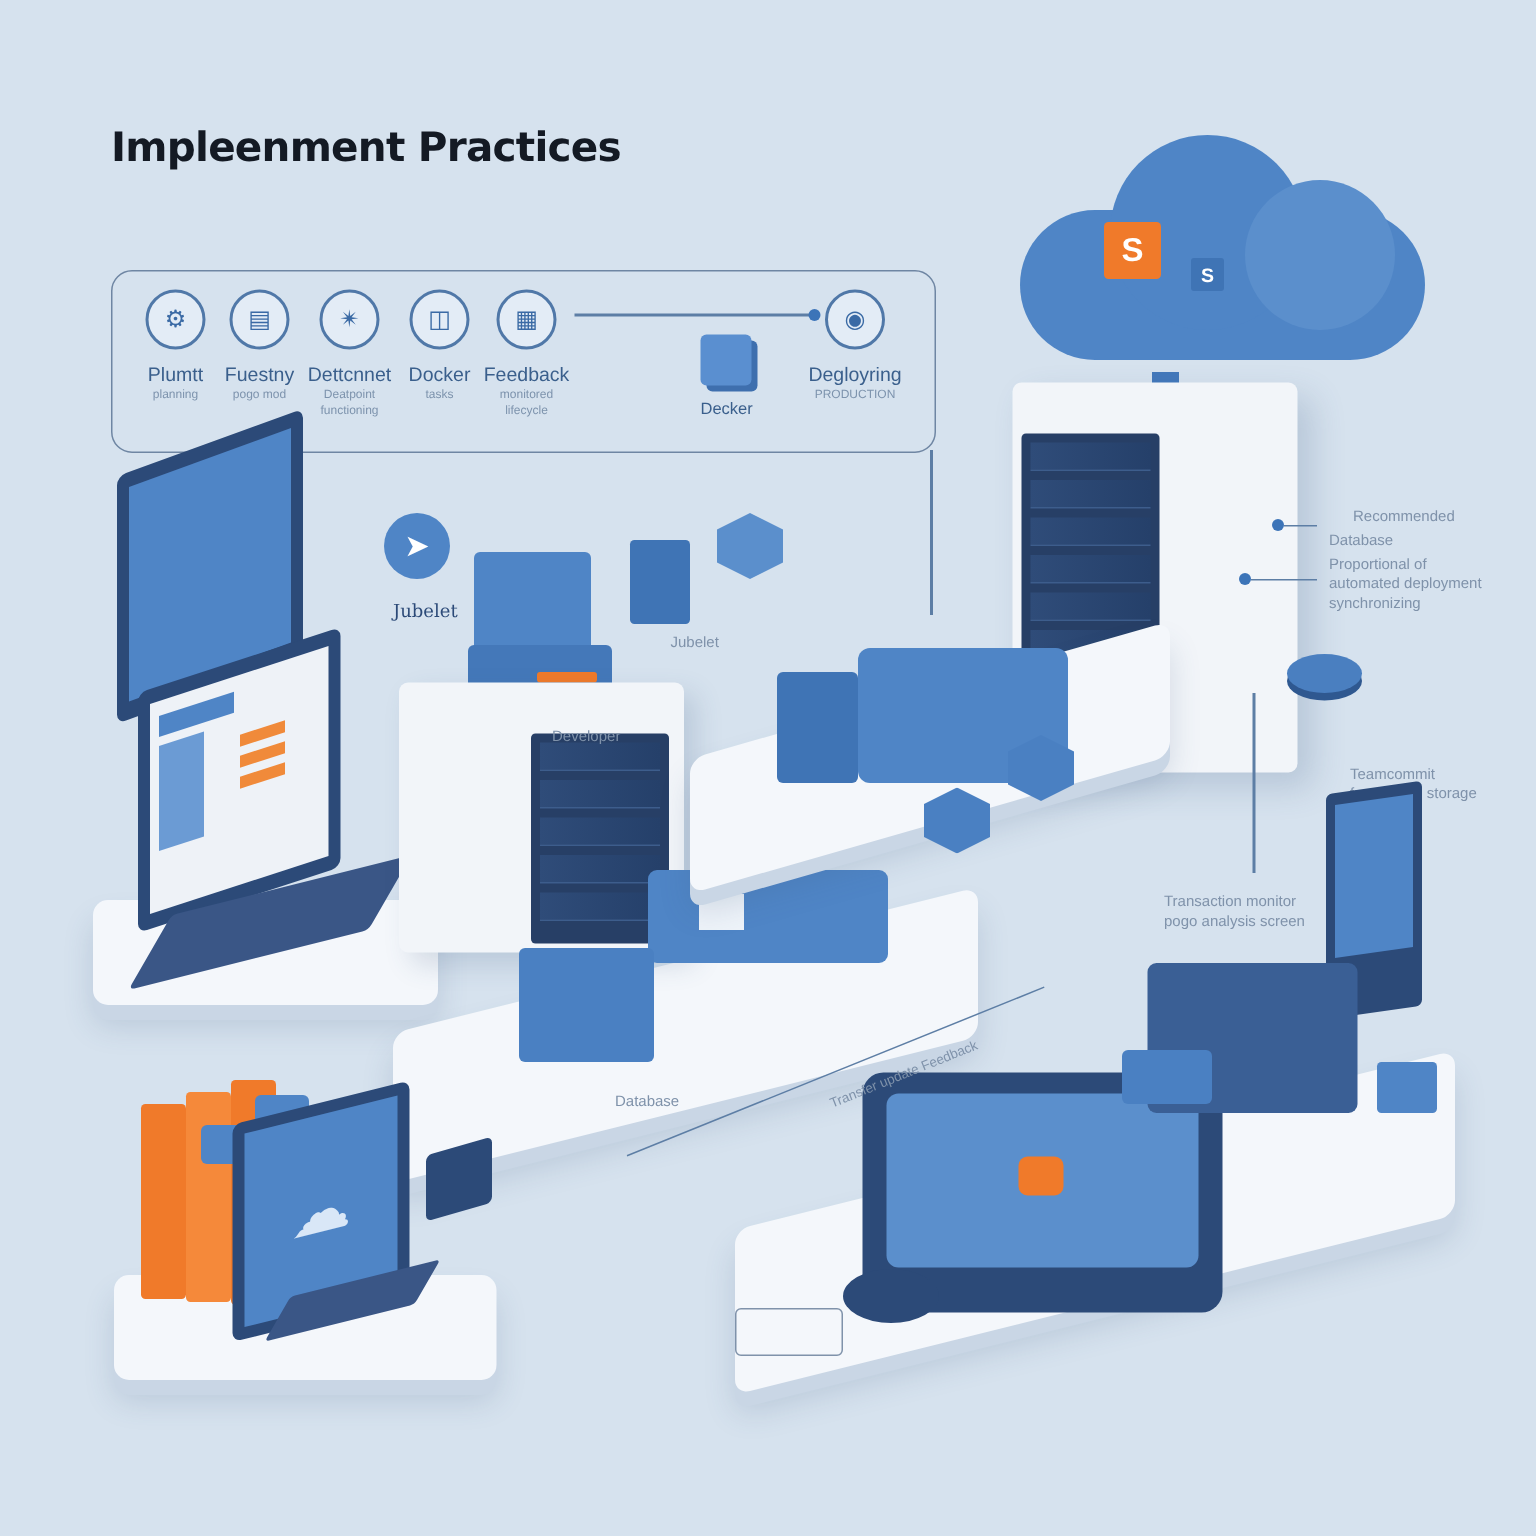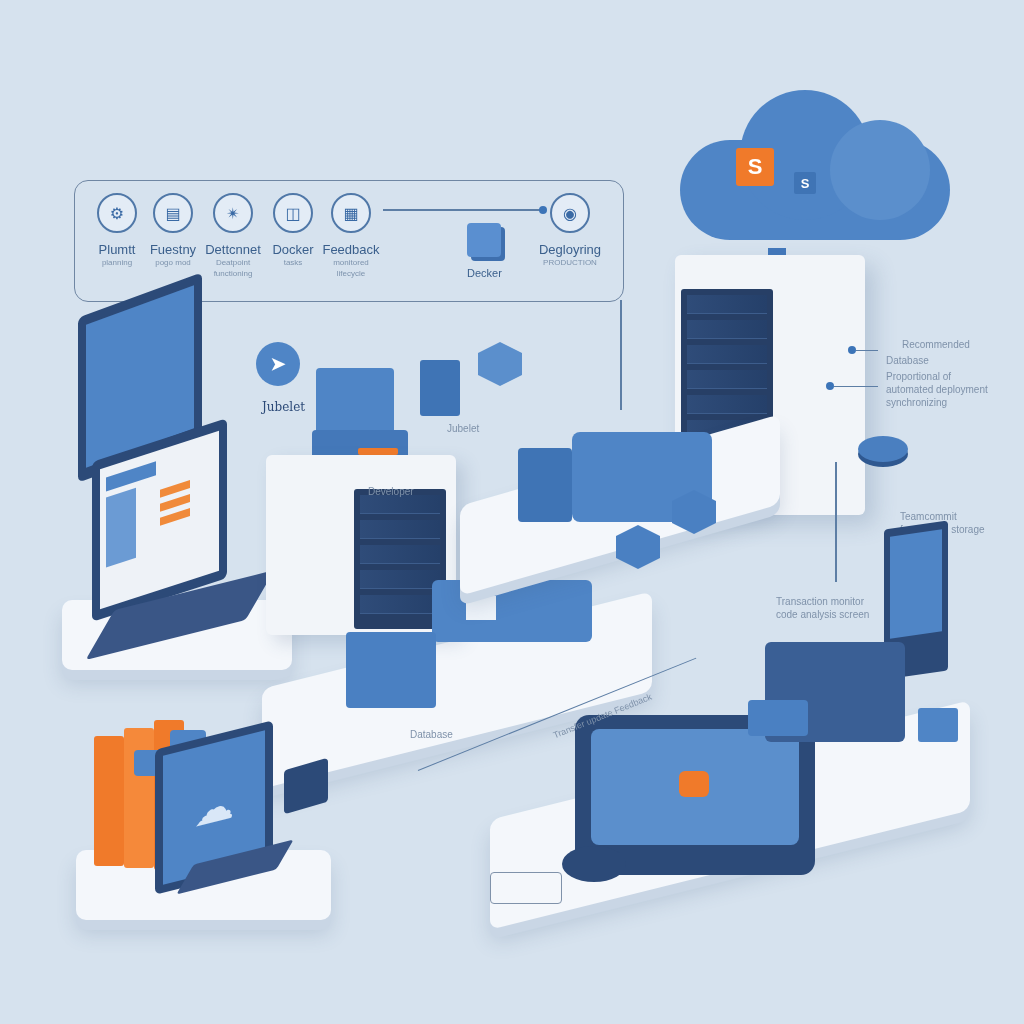--- a/index.html
+++ b/index.html
@@ -17,20 +17,21 @@
   .rack .slot{height:18px;margin:6px 6px;border-bottom:1px solid #3d5d8c;background:linear-gradient(90deg,#2f4c79,#25406a);}
   .label{font-size:10px;color:#7f92aa;line-height:13px;}
   .badge{display:flex;align-items:center;justify-content:center;color:#fff;font-weight:bold;}
   .line{position:absolute;background:#5d7ea5;}
   .dot{position:absolute;width:8px;height:8px;border-radius:50%;background:#3c74b8;}
 </style>
 </head>
 <body>
 
 <div class="abs title">
+  <div>Impleenment Practices</div>
 </div>
 
 <div class="abs flowbox">
   <div class="step" style="left:2px">
     <div class="ic">⚙</div>
     <div class="lbl">Plumtt</div>
     <div class="sub">planning</div>
   </div>
   <div class="step" style="left:58px">
     <div class="ic">▤</div>
@@ -148,21 +149,21 @@
 <div class="abs iso-plat" style="left:460px;top:460px;width:320px;height:90px;transform:skewY(-16deg);"></div>
 <div class="abs" style="left:518px;top:448px;width:54px;height:74px;background:#3f74b5;border-radius:4px;"></div>
 <div class="abs" style="left:572px;top:432px;width:140px;height:90px;background:#4f85c6;border-radius:8px;"></div>
 <div class="abs" style="left:672px;top:490px;width:44px;height:44px;background:#4a80c2;clip-path:polygon(50% 0,100% 25%,100% 75%,50% 100%,0 75%,0 25%);"></div>
 <div class="abs" style="left:616px;top:525px;width:44px;height:44px;background:#4a80c2;clip-path:polygon(50% 0,100% 25%,100% 75%,50% 100%,0 75%,0 25%);"></div>
 
 <div class="abs" style="left:884px;top:525px;width:64px;height:150px;background:#2c4a78;border-radius:4px;transform:skewY(-8deg);">
   <div class="abs" style="left:6px;top:8px;right:6px;bottom:40px;background:#4f85c6;"></div>
 </div>
 <div class="abs label" style="left:776px;top:595px;white-space:pre-line;">Transaction monitor
-code analysis screen</div>
+pogo analysis screen</div>
 
 <div class="abs iso-plat" style="left:490px;top:760px;width:480px;height:110px;transform:skewY(-14deg);"></div>
 <div class="abs" style="left:575px;top:715px;width:240px;height:160px;background:#2c4a78;border-radius:14px;">
   <div class="abs" style="left:16px;top:14px;right:16px;bottom:30px;background:#5b8fcc;border-radius:8px;"></div>
   <div class="abs" style="left:104px;top:56px;width:30px;height:26px;background:#f07a2a;border-radius:6px;"></div>
 </div>
 <div class="abs" style="left:765px;top:642px;width:140px;height:100px;background:#3a5f95;border-radius:6px;"></div>
 <div class="abs" style="left:748px;top:700px;width:60px;height:36px;background:#4a80c2;border-radius:4px;"></div>
 <div class="abs" style="left:918px;top:708px;width:40px;height:34px;background:#4f85c6;border-radius:3px;"></div>
 <div class="abs" style="left:562px;top:846px;width:64px;height:36px;border-radius:50%;background:#2c4a78;"></div>

